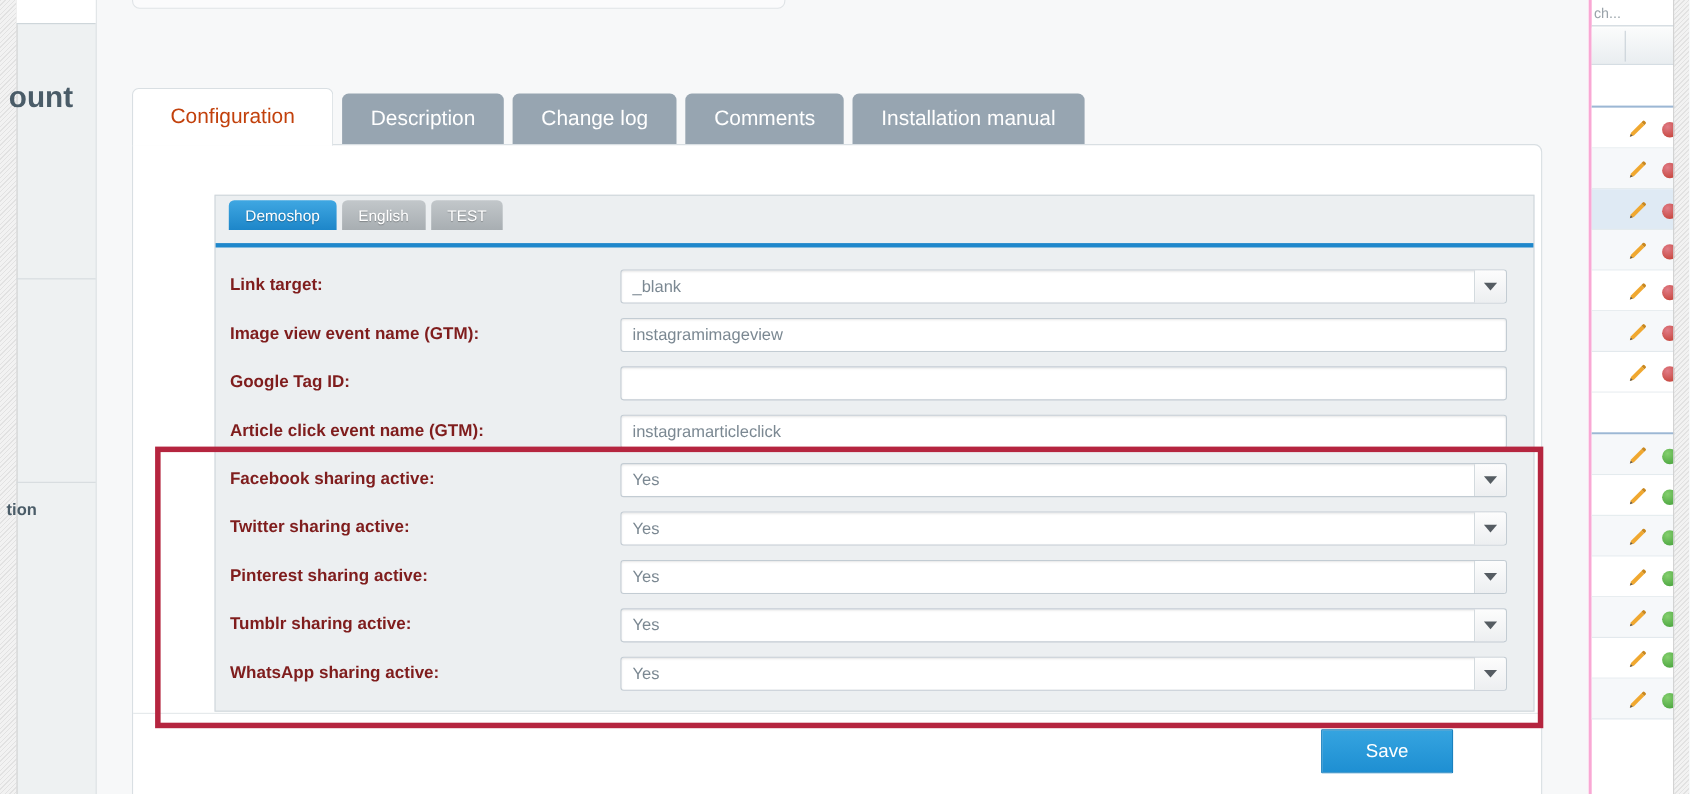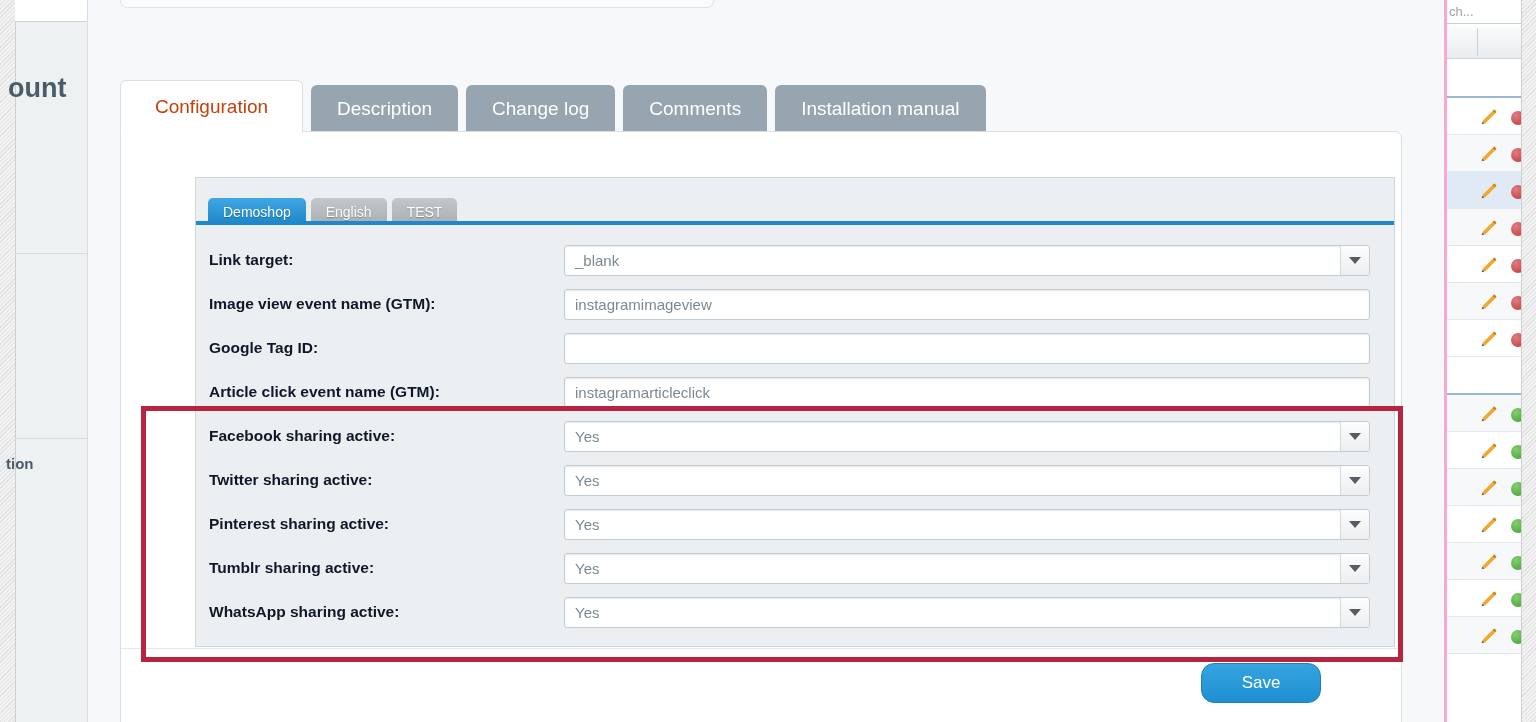--- a/index.html
+++ b/index.html
@@ -138,21 +138,21 @@
     left: 74px; top: 45px;
     width: 1200px; height: 470px;
     background: #eceff1;
     border: 1px solid #cfd6db;
     box-sizing: border-box;
   }
 
   
   .subtabs {
     position: absolute;
-    left: 12px; top: 20px;
+    left: 12px; top: 4px;
     display: flex;
     align-items: flex-end;
     gap: 5px;
   }
   .subtab {
     height: 27px;
     padding: 0 15px;
     display: flex;
     align-items: center;
     font-size: 14px;
@@ -186,21 +186,21 @@
     display: flex;
     align-items: center;
     height: 44px;
   }
   .row-label {
     width: 368px;
     padding-left: 13px;
     box-sizing: border-box;
     font-size: 15.5px;
     font-weight: bold;
-    color: #0f172a;
+    color: #7f1d1d;
     white-space: nowrap;
   }
   .row-field { flex: 1; padding-right: 24px; }
 
   .input-box {
     position: relative;
     height: 31px;
     background: #ffffff;
     border: 1px solid #c3ccd3;
     border-radius: 3px;
@@ -242,21 +242,21 @@
     height: 82px;
     border-top: 1px solid #e4e8ea;
     box-sizing: border-box;
   }
   .save-btn {
     position: absolute;
     right: 80px; top: 14px;
     width: 120px; height: 40px;
     background: linear-gradient(to bottom, #35a4e0 0%, #1e8fd2 100%);
     border: 1px solid #1a81bf;
-    border-radius: 13px;
+    border-radius: 1px;
     color: #ffffff;
     font-size: 17px;
     display: flex;
     align-items: center;
     justify-content: center;
     cursor: pointer;
     user-select: none;
     box-sizing: border-box;
   }
 

